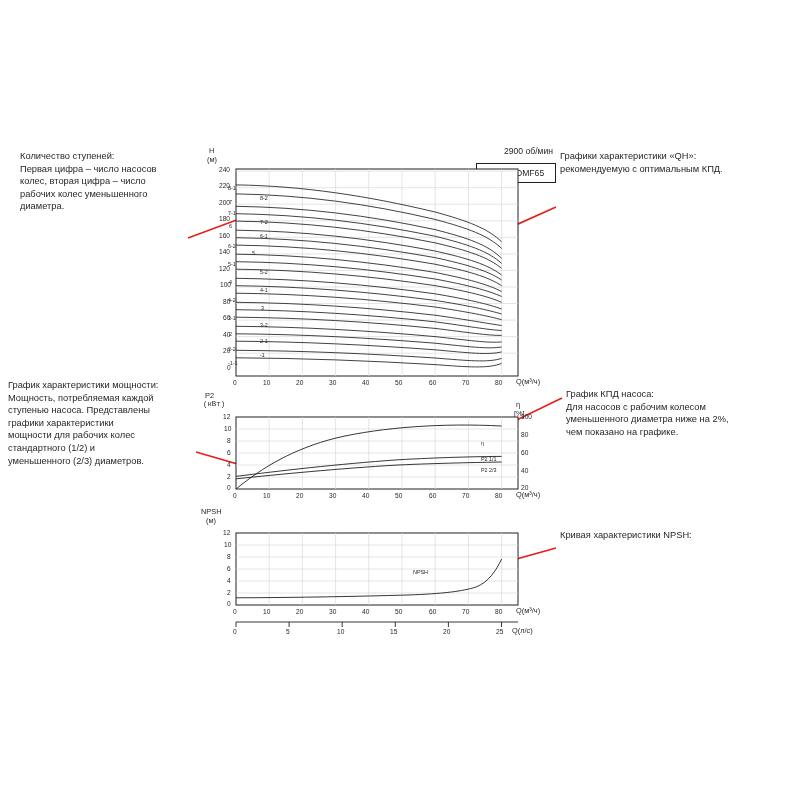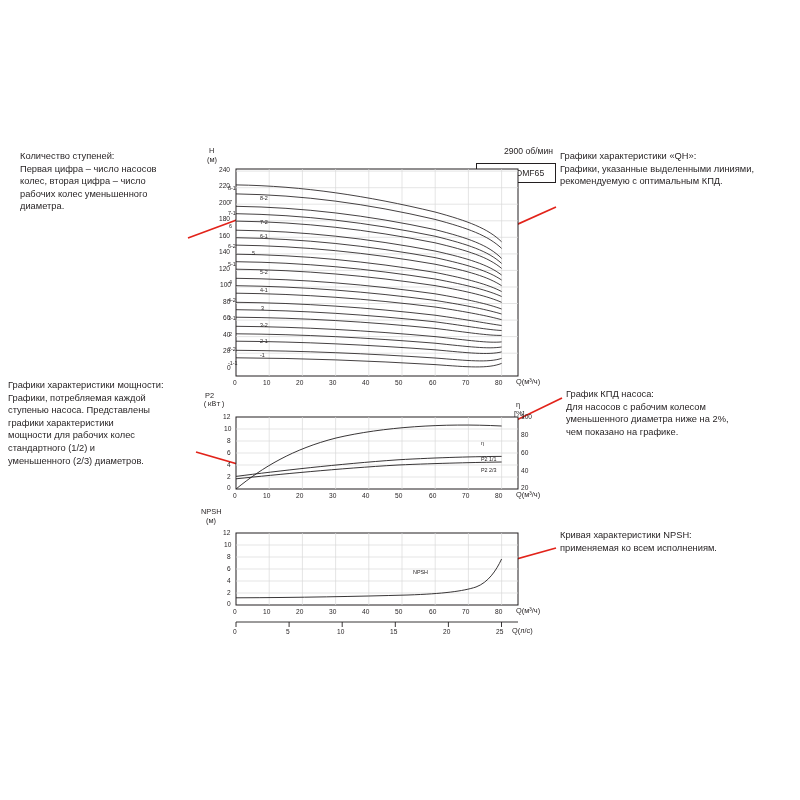--- a/index.html
+++ b/index.html
@@ -36,44 +36,42 @@
   <div class="note w-left" style="left:20px;top:150px;">
     <span class="ttl">Количество ступеней:</span>
     <span class="ttl">Первая цифра – число насосов</span>
     <span class="ttl">колес, вторая цифра – число</span>
     <span class="ttl">рабочих колес уменьшенного</span>
     <span class="ttl">диаметра.</span>
   </div>
 
   <div class="note w-right" style="left:560px;top:150px;">
     <span class="ttl">Графики характеристики «QH»:</span>
-    <span class="ttl">Графики, указанные выделенными линиями,</span>
     <span class="ttl">рекомендуемую с оптимальным КПД.</span>
   </div>
 
   <div class="note w-left" style="left:8px;top:379px;">
-    <span class="ttl">Графики характеристики мощности:</span>
-    <span class="ttl">Графики, потребляемая каждой</span>
+    <span class="ttl">График характеристики мощности:</span>
+    <span class="ttl">Мощность, потребляемая каждой</span>
     <span class="ttl">ступенью насоса. Представлены</span>
     <span class="ttl">графики характеристики</span>
     <span class="ttl">мощности для рабочих колес</span>
     <span class="ttl">стандартного (1/2) и</span>
     <span class="ttl">уменьшенного (2/3) диаметров.</span>
   </div>
 
   <div class="note w-right" style="left:566px;top:388px;">
     <span class="ttl">График КПД насоса:</span>
     <span class="ttl">Для насосов с рабочим колесом</span>
     <span class="ttl">уменьшенного диаметра ниже на 2%,</span>
     <span class="ttl">чем показано на графике.</span>
   </div>
 
   <div class="note w-right" style="left:560px;top:529px;">
     <span class="ttl">Кривая характеристики NPSH:</span>
-    <span class="ttl">применяемая ко всем исполнениям.</span>
   </div>
 
   <svg width="800" height="800" style="position:absolute;left:0;top:0;pointer-events:none;">
     <defs>
       <marker id="ah" markerWidth="9" markerHeight="9" refX="7.5" refY="3.2" orient="auto">
         <path d="M0,0 L8,3.2 L0,6.4 z" fill="#e2231a"></path>
       </marker>
     </defs>
 
     <line x1="188" y1="238" x2="250" y2="215" stroke="#e2231a" stroke-width="1.7" marker-end="url(#ah)"></line>

